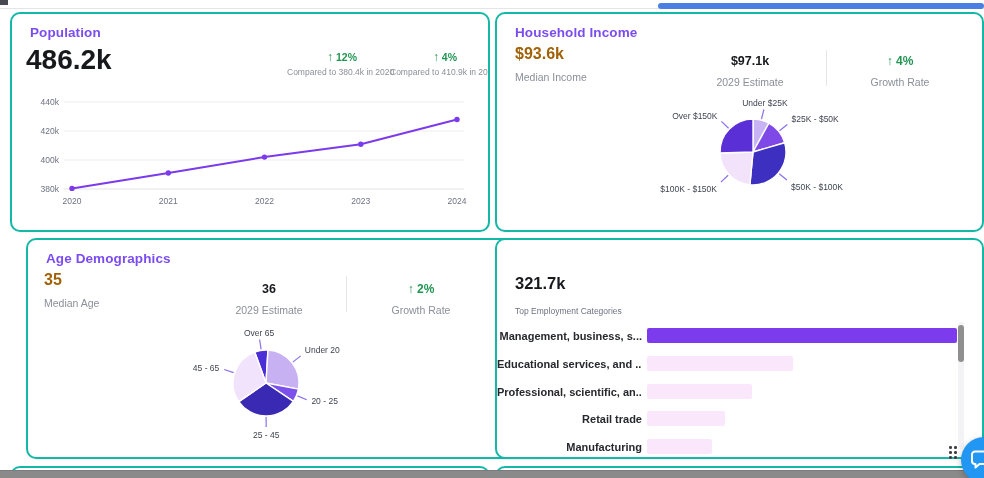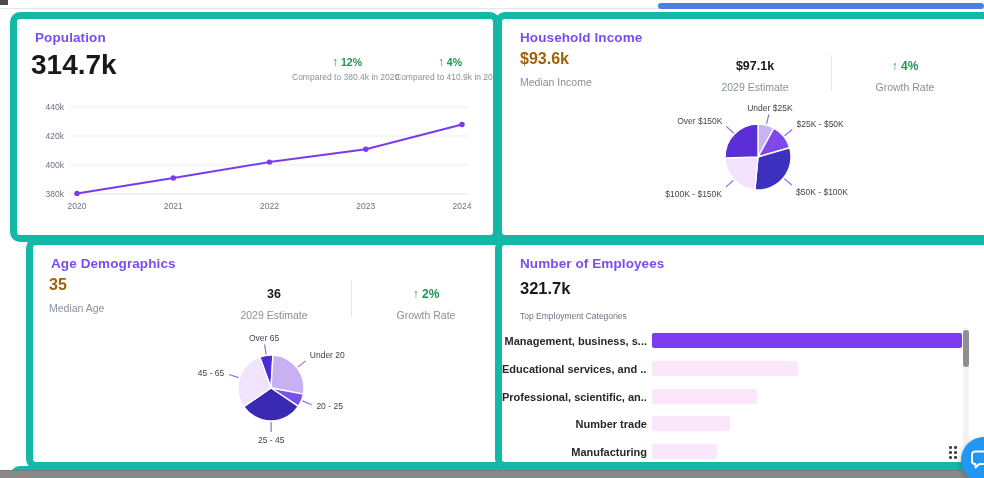--- a/index.html
+++ b/index.html
@@ -10,21 +10,21 @@
   }
   .page{position:absolute;inset:0;}
 
   
   .corner-block{position:absolute;left:0;top:0;width:8px;height:5px;background:#4a4a52;}
   .top-track{position:absolute;left:0;top:8px;width:984px;height:1px;background:#e4e5e9;}
   .top-thumb{position:absolute;left:658px;top:3px;width:326px;height:6px;border-radius:3px;background:#4a80e4;}
   .bottom-thumb{position:absolute;left:0;top:470px;width:984px;height:8px;background:#8a8a8a;border-top:1px solid #7b7b7b;z-index:50;}
 
   
-  .card{position:absolute;background:#fff;border:7px solid #14b8a6;border-radius:10px;
+  .card{position:absolute;background:#fff;border:2px solid #14b8a6;border-radius:10px;
         box-shadow:0 1px 2px rgba(16,24,40,.05);overflow:hidden;}
   .pos-pop{left:10px;top:12px;width:476px;height:216px;}
   .pos-inc{left:495px;top:12px;width:485px;height:216px;}
   .pos-age{left:26px;top:238px;width:476px;height:217px;padding-left:44px;}
   .pos-emp{left:495px;top:238px;width:485px;height:217px;}
   .stub-left{left:10px;top:466px;width:476px;height:24px;border-radius:10px 10px 0 0;}
   .stub-right{left:495px;top:466px;width:485px;height:24px;border-radius:10px 10px 0 0;}
 
   .card-title{position:absolute;left:18px;top:11px;margin:0;font-size:13.5px;font-weight:600;
               color:#7b4cf0;letter-spacing:.1px;}
@@ -79,21 +79,21 @@
 <body>
 
 <div class="page">
 
   <div class="corner-block"></div>
   <div class="top-track"></div>
   <div class="top-thumb"></div>
 
   <section class="card pos-pop">
     <h2 class="card-title">Population</h2>
-    <div class="big-value">314.7k</div>
+    <div class="big-value">486.2k</div>
     <div class="indicator ind-1">
       <div class="ind-top"><span class="up-arrow">↑</span> <span>12%</span></div>
       <div class="ind-note">Compared to 380.4k in 2020</div>
     </div>
     <div class="indicator ind-2">
       <div class="ind-top"><span class="up-arrow">↑</span> <span>4%</span></div>
       <div class="ind-note">Compared to 410.9k in 2023</div>
     </div>
     <svg class="line-chart" width="456" height="130">
         <line x1="38" x2="438" y1="97.0" y2="97.0" stroke="#e2e3e8" stroke-width="1"></line>
@@ -176,38 +176,37 @@
         <path d="M138,58 L165.36,76.45 A33,33 0 0 1 110.77,76.64 Z" fill="#3a2ab3" stroke="#fff" stroke-width="1.4" stroke-linejoin="round"></path>
         <line x1="138.1" y1="92.0" x2="138.2" y2="102.0" stroke="#8a70ee" stroke-width="1.2"></line>
         <text x="138.2" y="113.0" text-anchor="middle" class="pie-label">25 - 45</text>
         <path d="M138,58 L110.77,76.64 A33,33 0 0 1 126.71,26.99 Z" fill="#f2e3fc" stroke="#fff" stroke-width="1.4" stroke-linejoin="round"></path>
         <line x1="105.6" y1="47.6" x2="96.1" y2="44.5" stroke="#8a70ee" stroke-width="1.2"></line>
         <text x="91.3" y="46.3" text-anchor="end" class="pie-label">45 - 65</text>
       </svg>
   </section>
 
   <section class="card pos-emp">
-    <h2 class="card-title">Number of Employees</h2>
     <div class="emp-value">321.7k</div>
     <div class="emp-subtitle">Top Employment Categories</div>
     <div class="bars">
         <div class="bar-row" style="top: 88px;">
           <span class="bar-label">Management, business, s...</span>
           <div class="bar" style="width: 310px; background: rgb(124, 59, 237);"></div>
         </div>
         <div class="bar-row" style="top: 115.75px;">
           <span class="bar-label">Educational services, and ...</span>
           <div class="bar" style="width: 146px; background: rgb(250, 231, 251);"></div>
         </div>
         <div class="bar-row" style="top: 143.5px;">
           <span class="bar-label">Professional, scientific, an...</span>
           <div class="bar" style="width: 105px; background: rgb(250, 231, 251);"></div>
         </div>
         <div class="bar-row" style="top: 171.25px;">
-          <span class="bar-label">Number trade</span>
+          <span class="bar-label">Retail trade</span>
           <div class="bar" style="width: 78px; background: rgb(250, 231, 251);"></div>
         </div>
         <div class="bar-row" style="top: 199px;">
           <span class="bar-label">Manufacturing</span>
           <div class="bar" style="width: 65px; background: rgb(250, 231, 251);"></div>
         </div>
       </div>
     <div class="emp-scroll-track"></div>
     <div class="emp-scroll-thumb"></div>
   </section>

